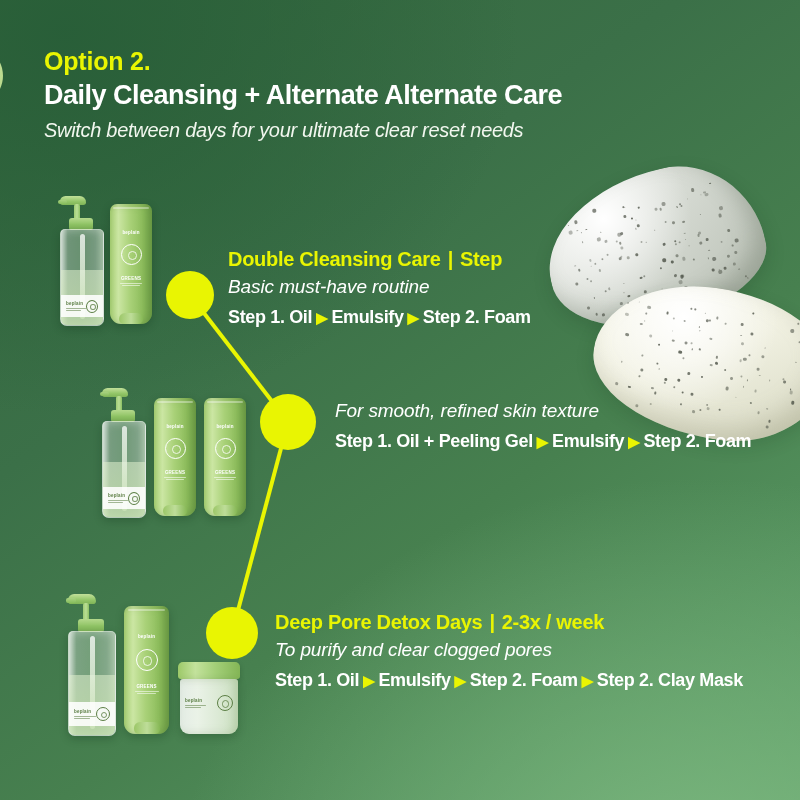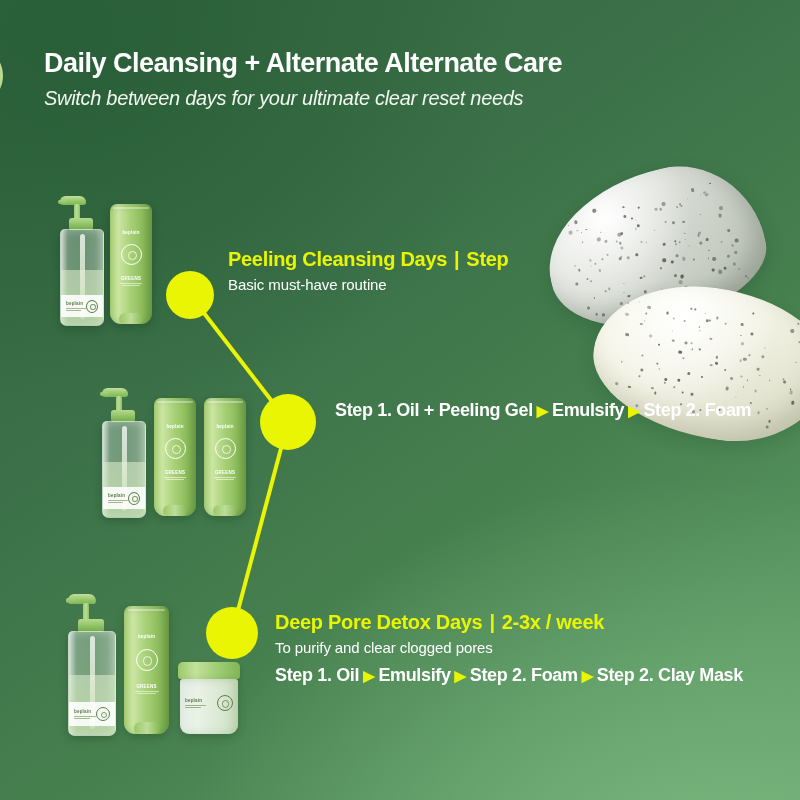--- a/index.html
+++ b/index.html
@@ -61,21 +61,21 @@
   }
 
   
   .sec{position:absolute;}
   .sec-head{
     font-size:20px;font-weight:bold;color:#e9f502;letter-spacing:-0.3px;
     white-space:nowrap;margin:0 0 5px 0;
   }
   .sec-head .bar{display:inline-block;padding:0 7px;font-weight:bold;}
   .sec-desc{
-    font-size:15px;color:#ffffff;letter-spacing:-0.1px;
+    font-size:19px;font-style:italic;color:#ffffff;letter-spacing:-0.1px;
     white-space:nowrap;margin:0 0 9px 0;
   }
   .steps{
     font-size:18px;font-weight:bold;color:#ffffff;letter-spacing:-0.35px;
     white-space:nowrap;margin:0;
   }
   .arrow{color:#e9f502;display:inline-block;padding:0 4px;font-size:15px;}
 
   .sec1{left:228px;top:248px;}
   .sec2{left:335px;top:400px;}
@@ -433,32 +433,37 @@
 
   <svg class="connector-svg" viewBox="0 0 800 800" xmlns="http://www.w3.org/2000/svg">
     <line x1="190" y1="295" x2="288" y2="422" stroke="#E9F502" stroke-width="4"></line>
     <line x1="288" y1="422" x2="232" y2="633" stroke="#E9F502" stroke-width="4"></line>
     <circle cx="190" cy="295" r="24" fill="#E9F502"></circle>
     <circle cx="288" cy="422" r="28" fill="#E9F502"></circle>
     <circle cx="232" cy="633" r="26" fill="#E9F502"></circle>
   </svg>
 
   <div class="hdr">
+    <div class="opt">Option 2.</div>
     <div class="title">Daily Cleansing + Alternate Alternate Care</div>
     <div class="sub">Switch between days for your ultimate clear reset needs</div>
   </div>
 
   <div class="sec sec1">
     <div class="sec-head">
-      <span>Peeling Cleansing Days</span><span class="bar">|</span><span>Step</span>
+      <span>Double Cleansing Care</span><span class="bar">|</span><span>Step</span>
     </div>
     <div class="sec-desc">Basic must-have routine</div>
+    <div class="steps">
+      <span>Step 1. Oil</span><span class="arrow">▶</span><span>Emulsify</span><span class="arrow">▶</span><span>Step 2. Foam</span>
+    </div>
   </div>
 
   <div class="sec sec2">
+    <div class="sec-desc">For smooth, refined skin texture</div>
     <div class="steps">
       <span>Step 1. Oil + Peeling Gel</span><span class="arrow">▶</span><span>Emulsify</span><span class="arrow">▶</span><span>Step 2. Foam</span>
     </div>
   </div>
 
   <div class="sec sec3">
     <div class="sec-head">
       <span>Deep Pore Detox Days</span><span class="bar">|</span><span>2-3x / week</span>
     </div>
     <div class="sec-desc">To purify and clear clogged pores</div>

